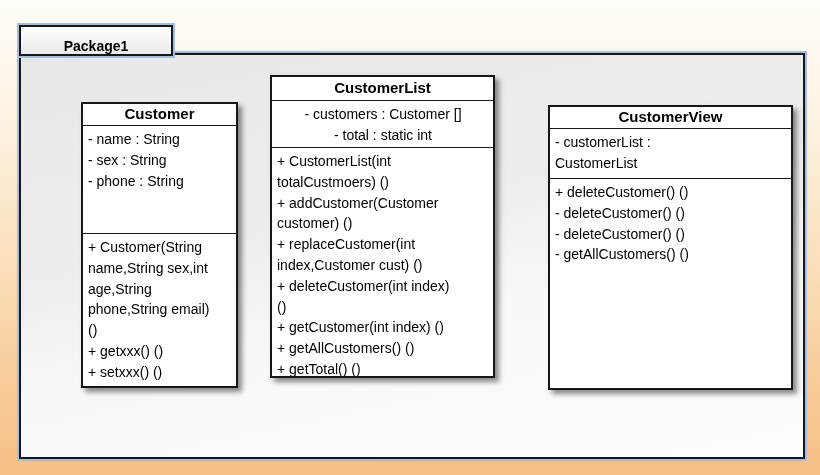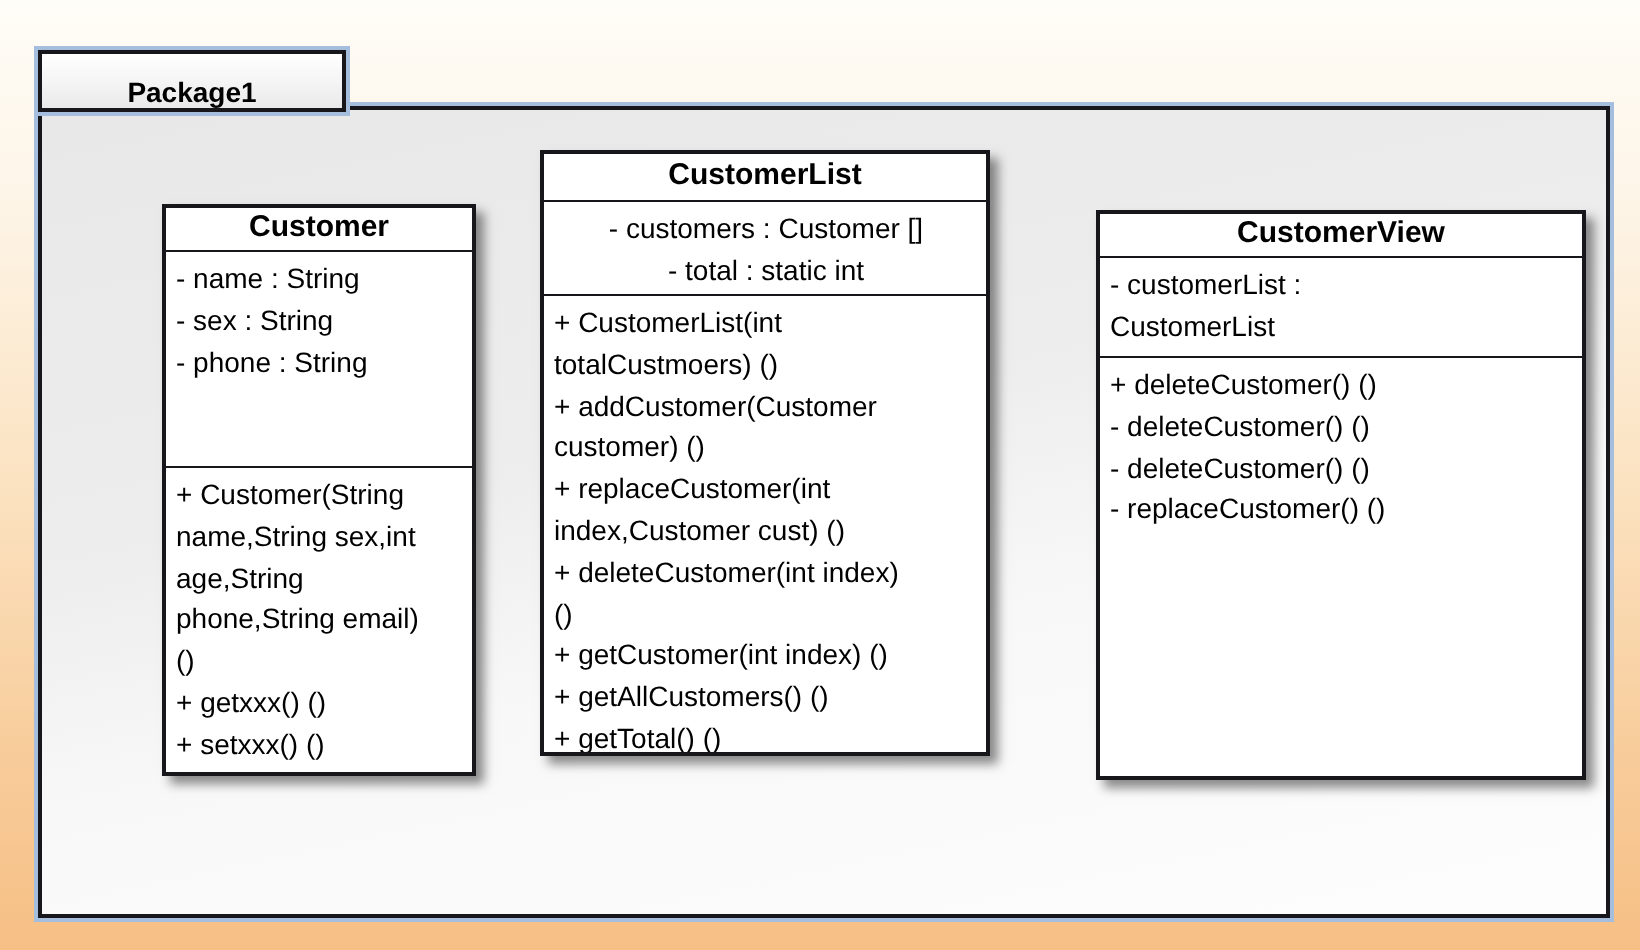--- a/index.html
+++ b/index.html
@@ -115,17 +115,17 @@
   <div class="uml c-view">
     <div class="uml-title">CustomerView</div>
     <div class="uml-attrs">
       <div class="line">- customerList :
 CustomerList</div>
     </div>
     <div class="uml-methods">
       <div class="line">+ deleteCustomer() ()</div>
       <div class="line">- deleteCustomer() ()</div>
       <div class="line">- deleteCustomer() ()</div>
-      <div class="line">- replaceCustomer() ()</div>
+      <div class="line">- getAllCustomers() ()</div>
     </div>
   </div>
 
 </div>
 
 </body></html>

